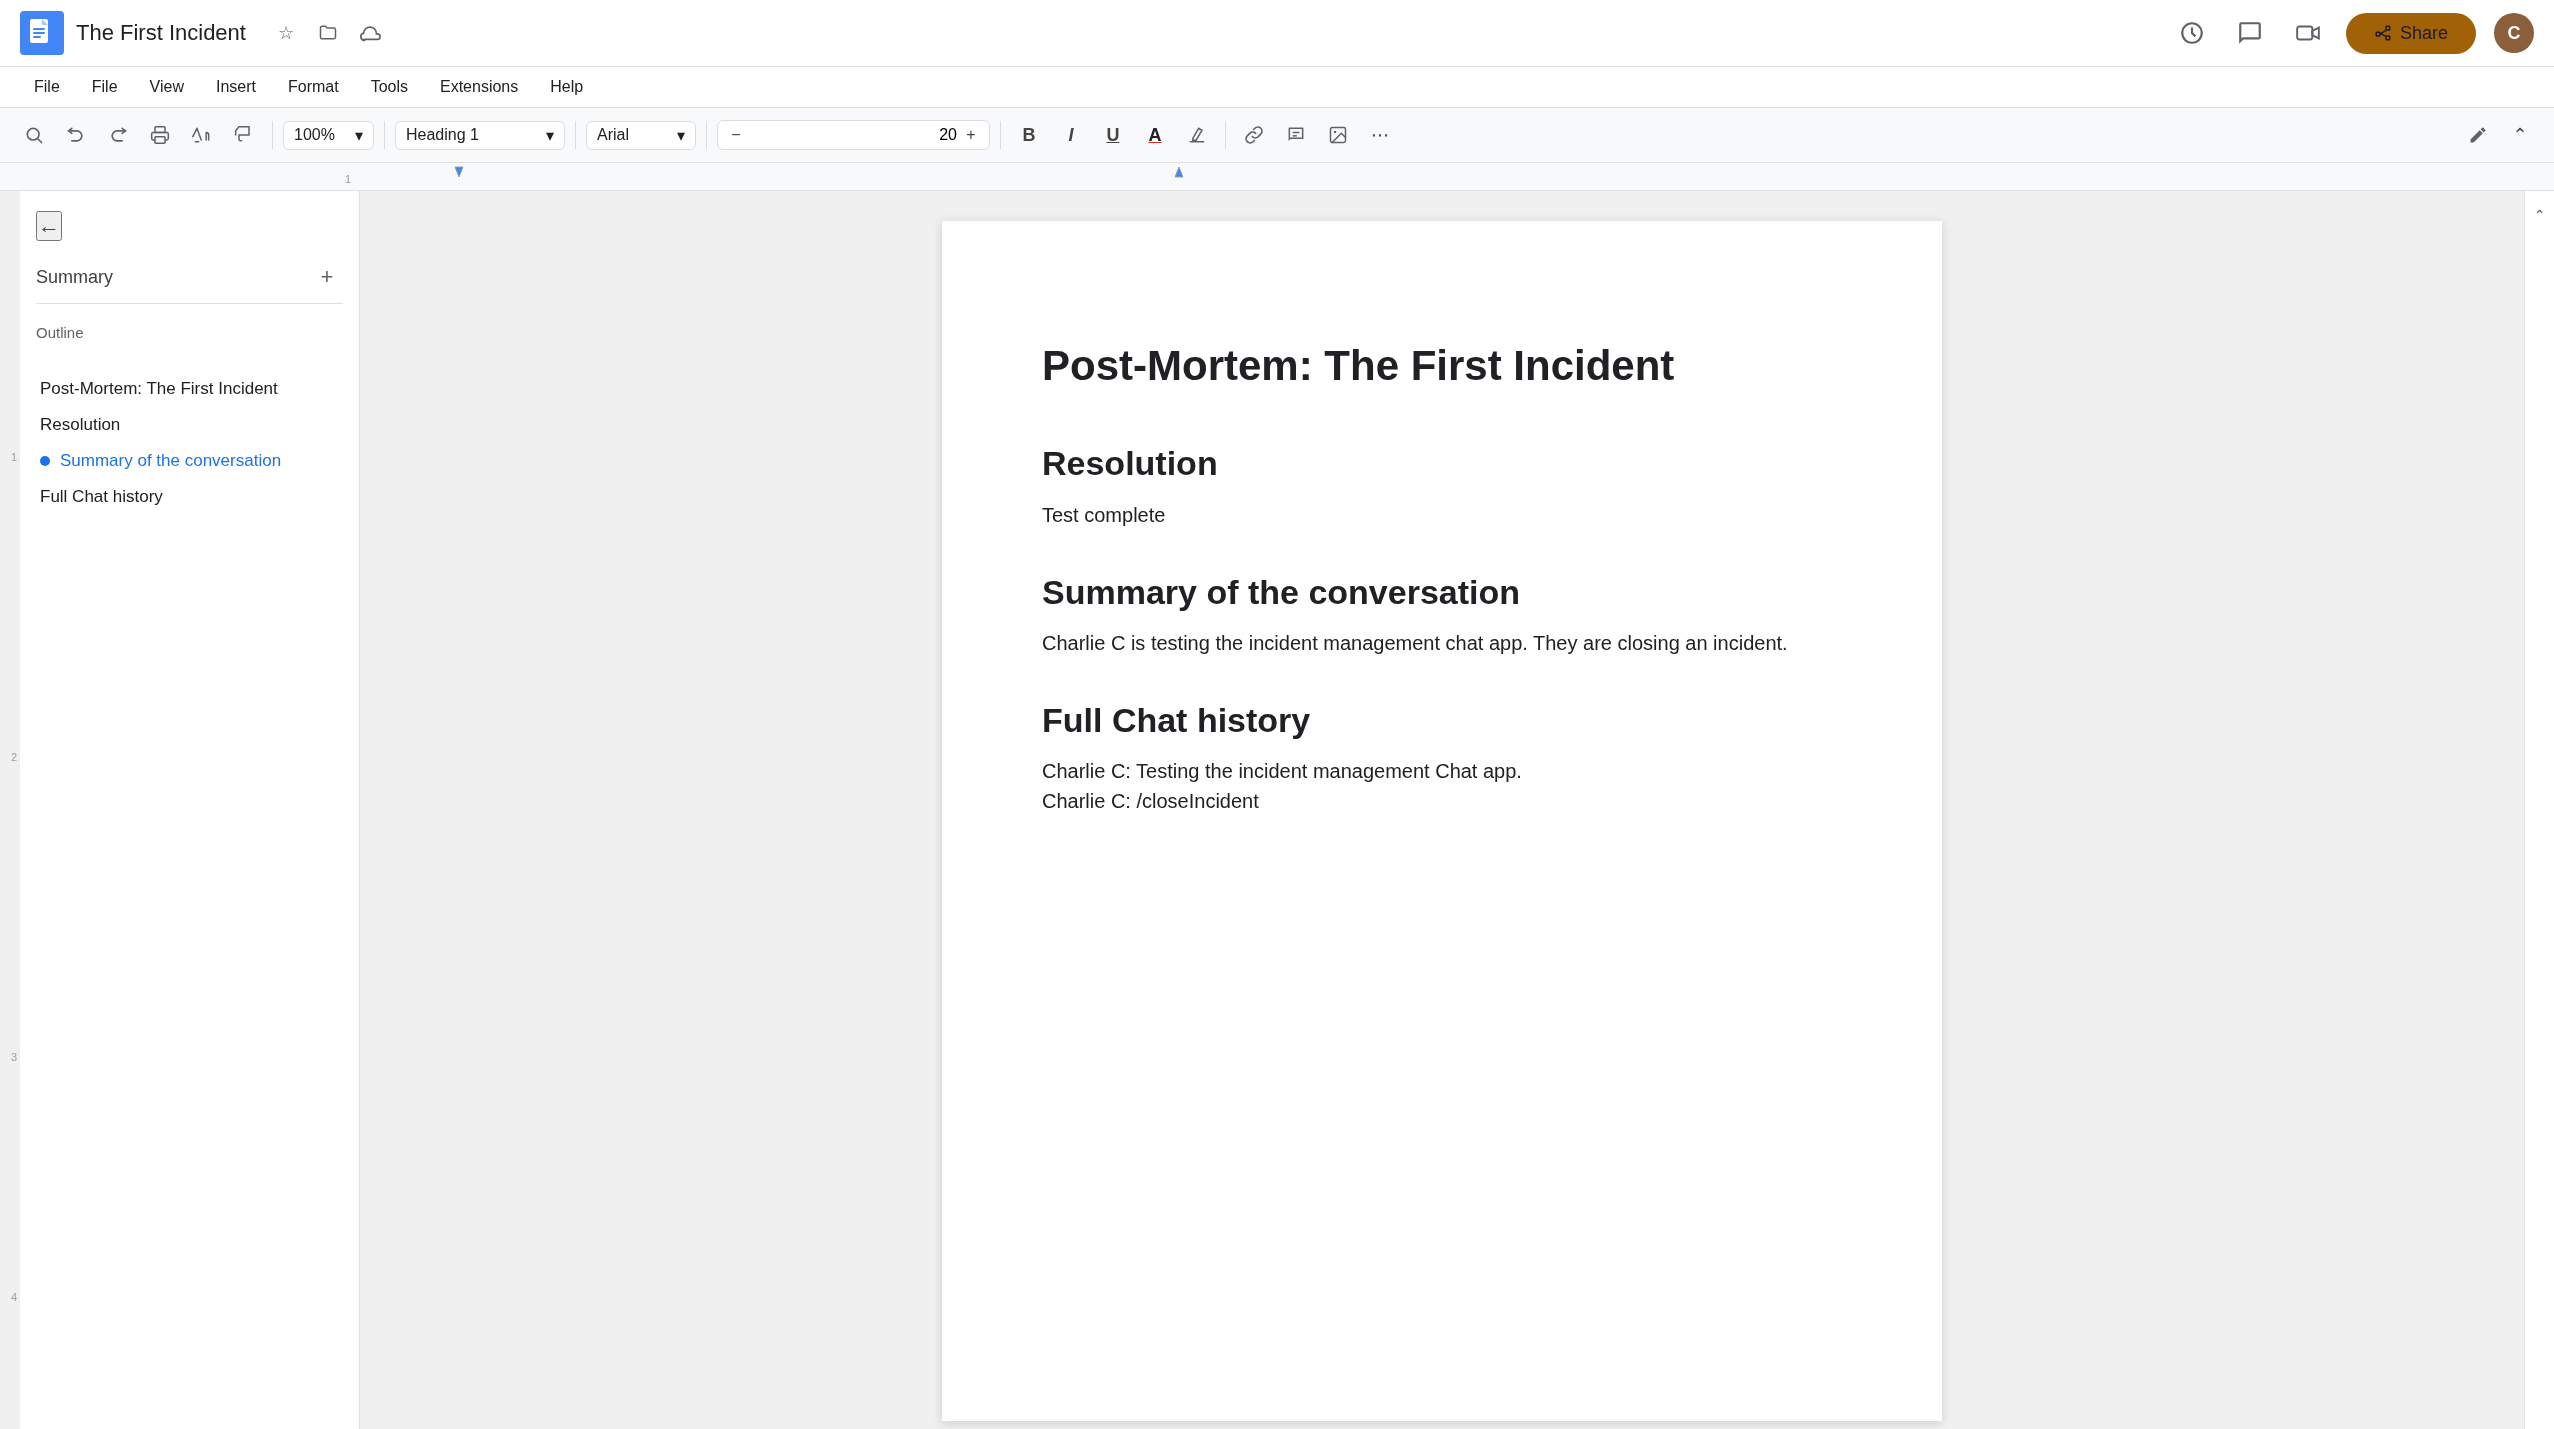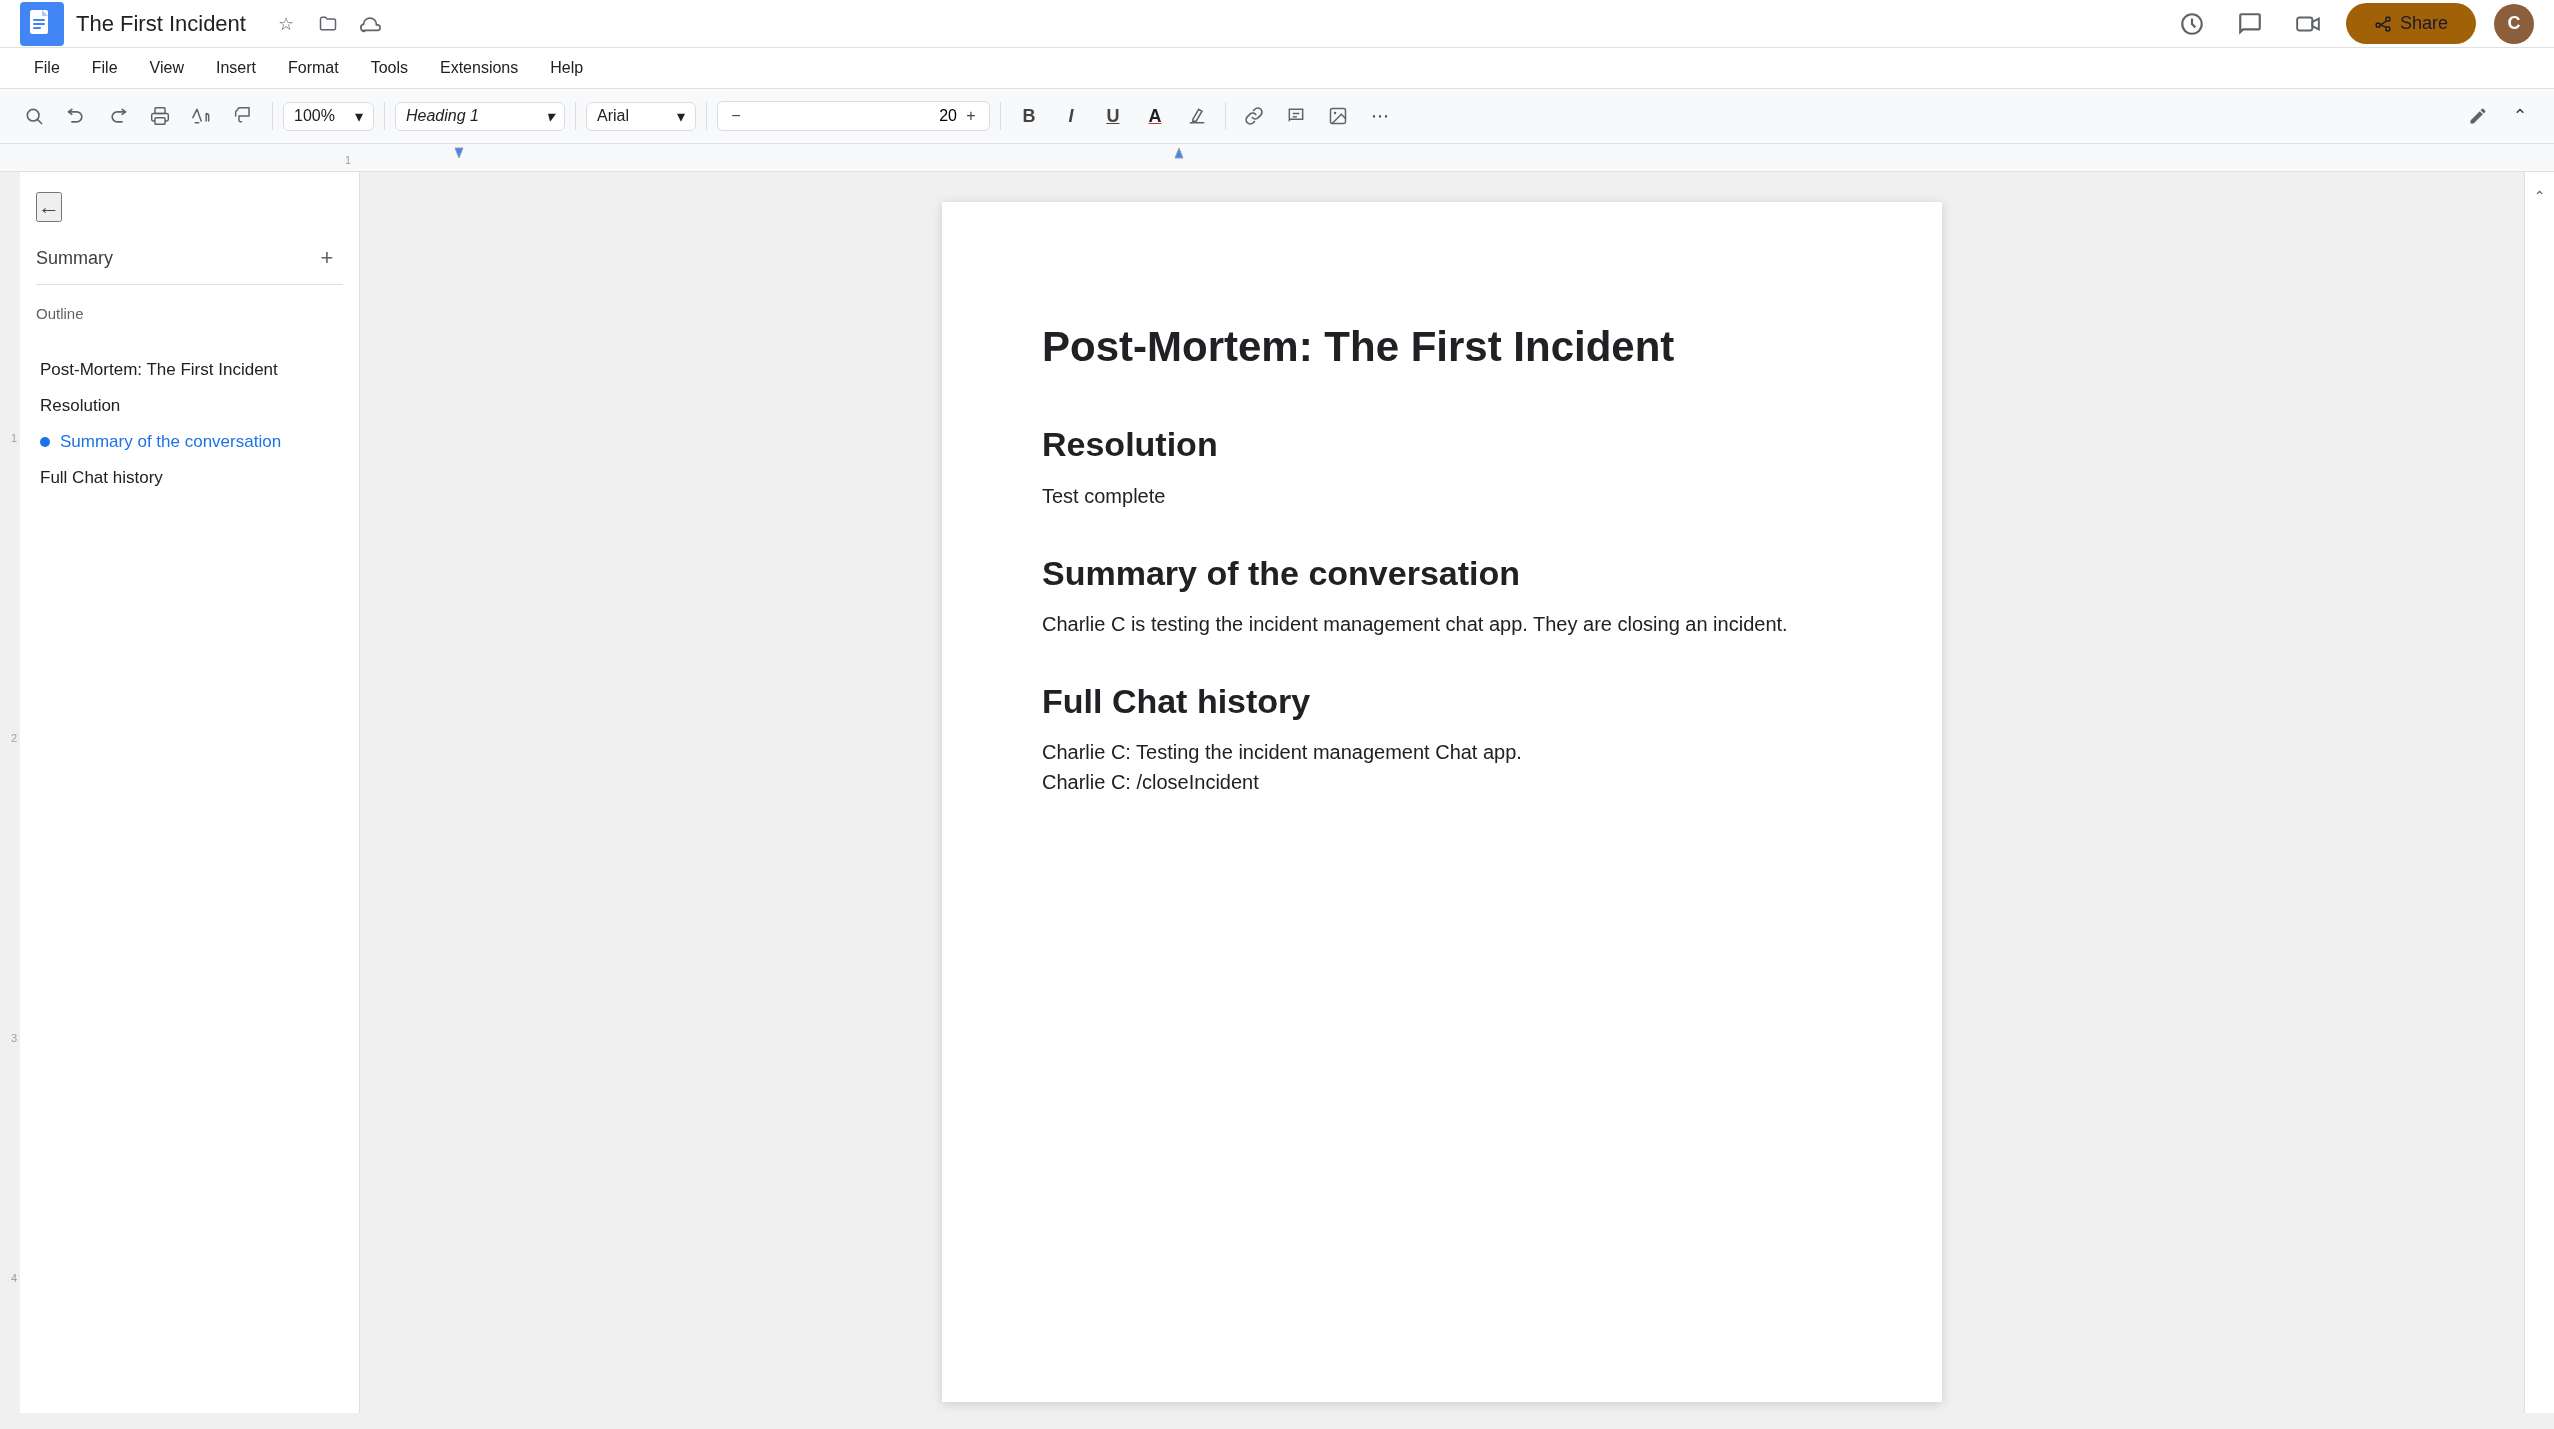--- a/index.html
+++ b/index.html
@@ -3,21 +3,21 @@
   <meta charset="utf-8">
   <style>
     * { box-sizing: border-box; margin: 0; padding: 0; }
     body { font-family: Arial, sans-serif; background: #f0f0f0; overflow: hidden; width: 2554px; height: 1429px; }
 
     
     .title-bar {
       display: flex;
       align-items: center;
       background: #fff;
-      height: 48px;
+      height: 67px;
       padding: 0 20px;
       border-bottom: 1px solid #e0e0e0;
       position: relative;
     }
     .title-bar-left {
       display: flex;
       align-items: center;
       gap: 12px;
     }
     .doc-icon {
@@ -161,21 +161,20 @@
       align-items: center;
       gap: 4px;
       padding: 4px 10px;
       border: 1px solid #dadce0;
       border-radius: 6px;
       background: #fff;
       font-size: 16px;
       cursor: pointer;
       color: #202124;
       min-width: 170px;
-      font-style: italic;
     }
     .font-select {
       display: flex;
       align-items: center;
       gap: 4px;
       padding: 4px 10px;
       border: 1px solid #dadce0;
       border-radius: 6px;
       background: #fff;
       font-size: 16px;

